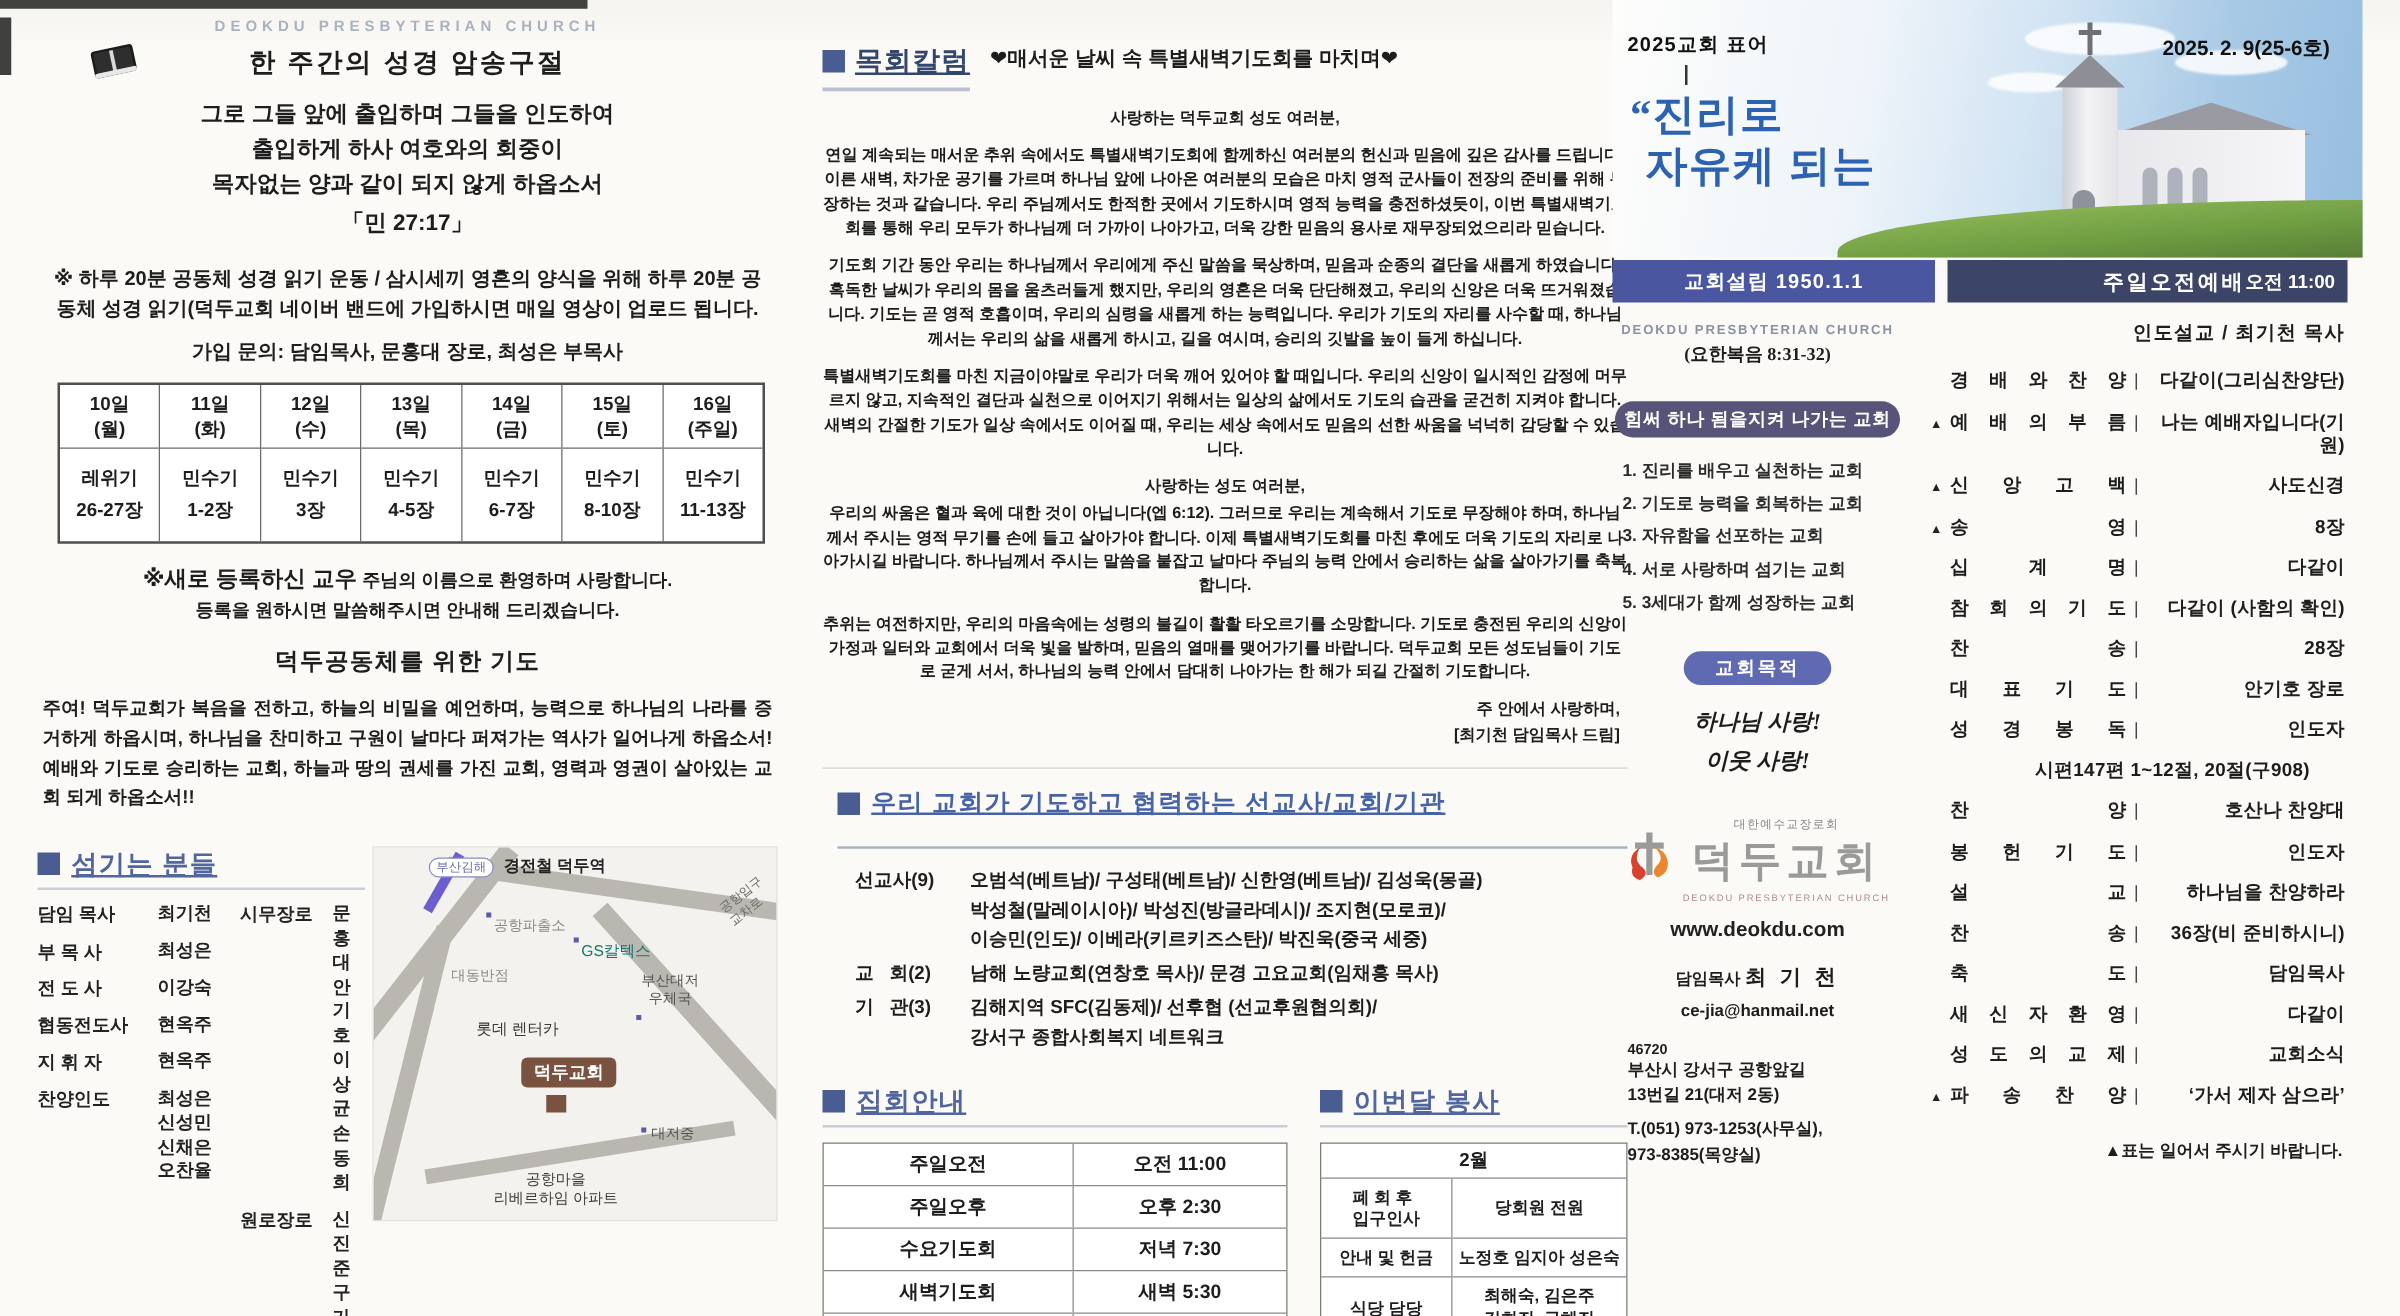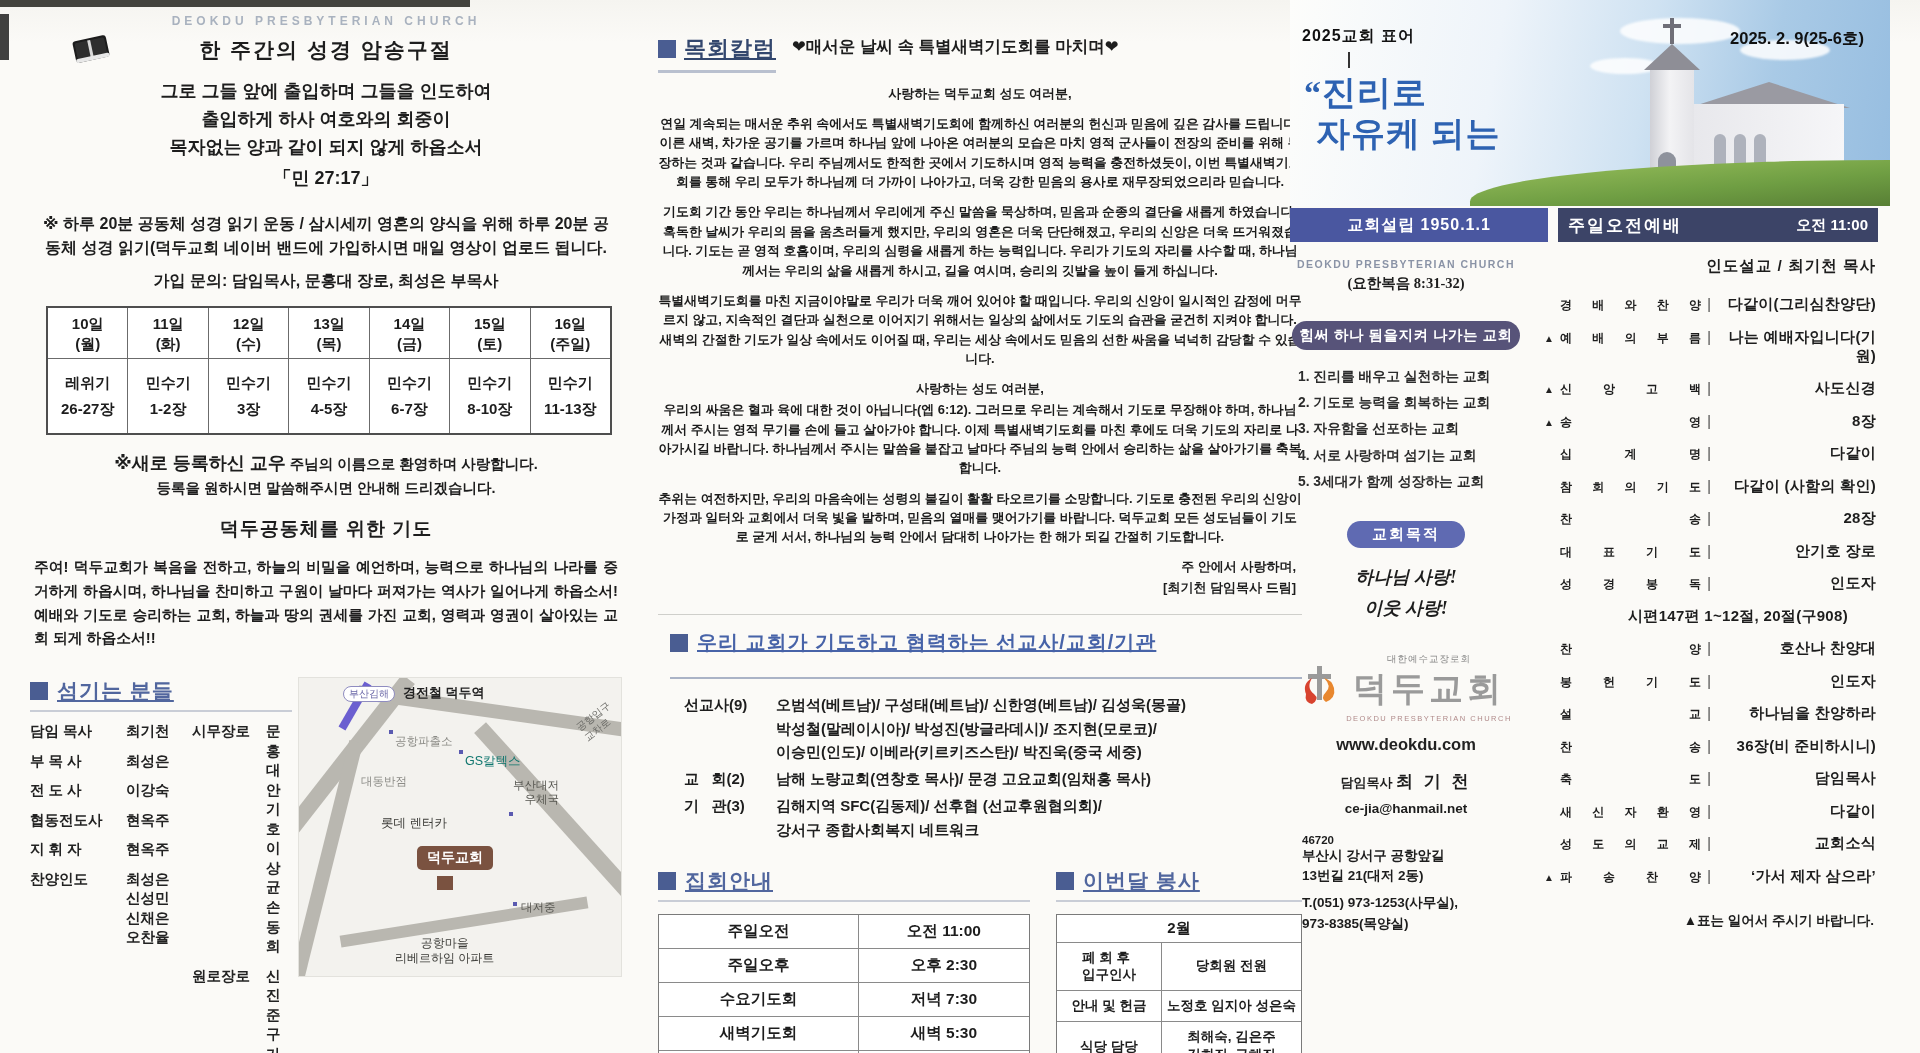--- a/index.html
+++ b/index.html
@@ -113,21 +113,21 @@
   .ch-body { position:absolute; left:72px; bottom:0; width:150px; height:78px; background:linear-gradient(90deg,#e8e8ec,#f6f6f8); }
   .ch-roof { position:absolute; left:66px; bottom:74px; width:162px; height:26px; background:#9a9aa2; clip-path:polygon(0 100%,50% 0,100% 100%); }
   .ch-win { position:absolute; bottom:18px; width:12px; height:30px; background:#aeb2bc; border-radius:6px 6px 0 0; }
   .ch-door { position:absolute; left:36px; bottom:0; width:18px; height:30px; background:#8e929c; border-radius:9px 9px 0 0; }
   
   .r-banner { position:absolute; left:0; top:206px; width:600px; height:38px; }
   .founded { position:absolute; left:0; top:2px; width:258px; height:34px; background:#4a57a0; color:#fff;
              font-size:16px; font-weight:700; display:flex; align-items:center; justify-content:center; letter-spacing:1px; }
   .svc-bar { position:absolute; left:268px; top:2px; width:320px; height:34px; background:#3c4467; color:#fff;
              display:flex; align-items:center; padding:0 10px; }
-  .svc-name { flex:1; text-align:left; font-size:17px; font-weight:800; letter-spacing:2px; }
+  .svc-name { flex:1; text-align:right; font-size:17px; font-weight:800; letter-spacing:2px; }
   .svc-time { font-size:15px; font-weight:700; }
   
   .r-low { position:absolute; left:0; top:252px; width:600px; height:800px; display:flex; }
   .r-left { width:232px; flex:0 0 auto; padding-top:6px; }
   .r-en { text-align:center; color:#8a93a6; font-size:10.5px; letter-spacing:1.5px; font-weight:700; }
   .r-verse { text-align:center; font-family:"Liberation Serif","DejaVu Serif",serif; font-size:16px; font-weight:700;
              color:#2e2e2e; line-height:1.55; margin-top:14px; white-space:pre-line; }
   .r-verse-ref { text-align:center; font-family:"Liberation Serif","DejaVu Serif",serif; font-size:14.5px; font-weight:700; margin-top:4px; }
   .vision-badge { margin:28px auto 0; width:228px; background:#575379; color:#fff; border-radius:15px;
                   font-size:14.5px; font-weight:800; text-align:center; padding:5px 0; letter-spacing:.5px; }
@@ -147,21 +147,21 @@
   .pastor-line b { font-size:17px; letter-spacing:3px; }
   .email { text-align:center; font-size:13.5px; font-weight:700; margin-top:8px; }
   .postal { font-size:11.5px; font-weight:700; margin-top:18px; padding-left:12px; }
   .addr { font-size:13.5px; font-weight:700; line-height:1.45; padding-left:12px; }
   .tel { font-size:13.5px; font-weight:700; line-height:1.5; padding-left:12px; margin-top:8px; }
   .r-right { flex:1 1 auto; padding:0 14px 0 22px; display:flex; flex-direction:column; }
   .lead { text-align:right; font-size:15.5px; font-weight:800; margin-top:4px; letter-spacing:1px; }
   .order { margin-top:18px; display:flex; flex-direction:column; gap:13.5px; }
   .order-row { display:flex; align-items:baseline; }
   .order-mk { width:16px; flex:0 0 auto; font-size:10px; color:#222; }
-  .order-label { width:142px; flex:0 0 auto; font-size:12px; font-weight:800; text-align:justify; text-align-last:justify; letter-spacing:1px; }
+  .order-label { width:142px; flex:0 0 auto; font-size:15px; font-weight:800; text-align:justify; text-align-last:justify; letter-spacing:1px; }
   .order-bar { width:14px; text-align:center; color:#444; font-weight:400; font-size:14px; flex:0 0 auto; }
   .order-value { flex:1; text-align:right; font-size:15px; font-weight:700; letter-spacing:.3px; }
   .order-row.psalm .order-value { text-align:center; padding-left:40px; font-weight:800; }
   .footnote { text-align:right; font-size:13.5px; font-weight:800; margin-top:26px; padding-right:2px; }
 </style>
 </head>
 <body>
 
 <div id="page">
   <div class="scan-edge"></div>
@@ -323,21 +323,21 @@
         <div class="road" style="left:250px;top:20px;width:16px;height:230px;transform:rotate(-42deg);"></div>
         <div class="road" style="left:20px;top:60px;width:14px;height:250px;transform:rotate(14deg);"></div>
         <div class="road" style="left:40px;top:238px;width:250px;height:12px;transform:rotate(-9deg);"></div>
         <div class="rail" style="left:52px;top:2px;width:8px;height:52px;transform:rotate(30deg);"></div>
         <span class="map-pill" style="left:44px;top:8px;">부산김해</span>
         <span class="map-label" style="left:104px;top:7px;font-size:13px;font-weight:700;color:#222;">경전철 덕두역</span>
         <span class="map-label" style="left:278px;top:30px;font-size:10px;transform:rotate(-38deg);color:#6a6a66;">공항입구 교차로</span>
         <span class="map-label" style="left:96px;top:56px;color:#8b8b86;">공항파출소</span>
         <span class="map-label" style="left:166px;top:76px;font-size:12.5px;color:#0f766e;">GS칼텍스</span>
         <span class="map-label" style="left:62px;top:96px;color:#8b8b86;">대동반점</span>
-        <span class="map-label" style="left:214px;top:100px;color:#55554f;text-align:right;">부산대저
+        <span class="map-label" style="left:214px;top:100px;color:#55554f;text-align:center;">부산대저
 우체국</span>
         <span class="map-label" style="left:82px;top:138px;font-size:12.5px;color:#3a3a36;">롯데 렌터카</span>
         <div class="church-badge" style="left:118px;top:168px;">덕두교회</div>
         <div class="church-sq" style="left:138px;top:198px;"></div>
         <span class="map-label" style="left:222px;top:222px;color:#55554f;">대저중</span>
         <span class="map-label" style="left:96px;top:258px;text-align:center;color:#3a3a36;font-size:12px;">공항마을
 리베르하임 아파트</span>
         <div class="map-dot" style="left:90px;top:52px;"></div>
         <div class="map-dot" style="left:160px;top:72px;"></div>
         <div class="map-dot" style="left:210px;top:134px;"></div>

